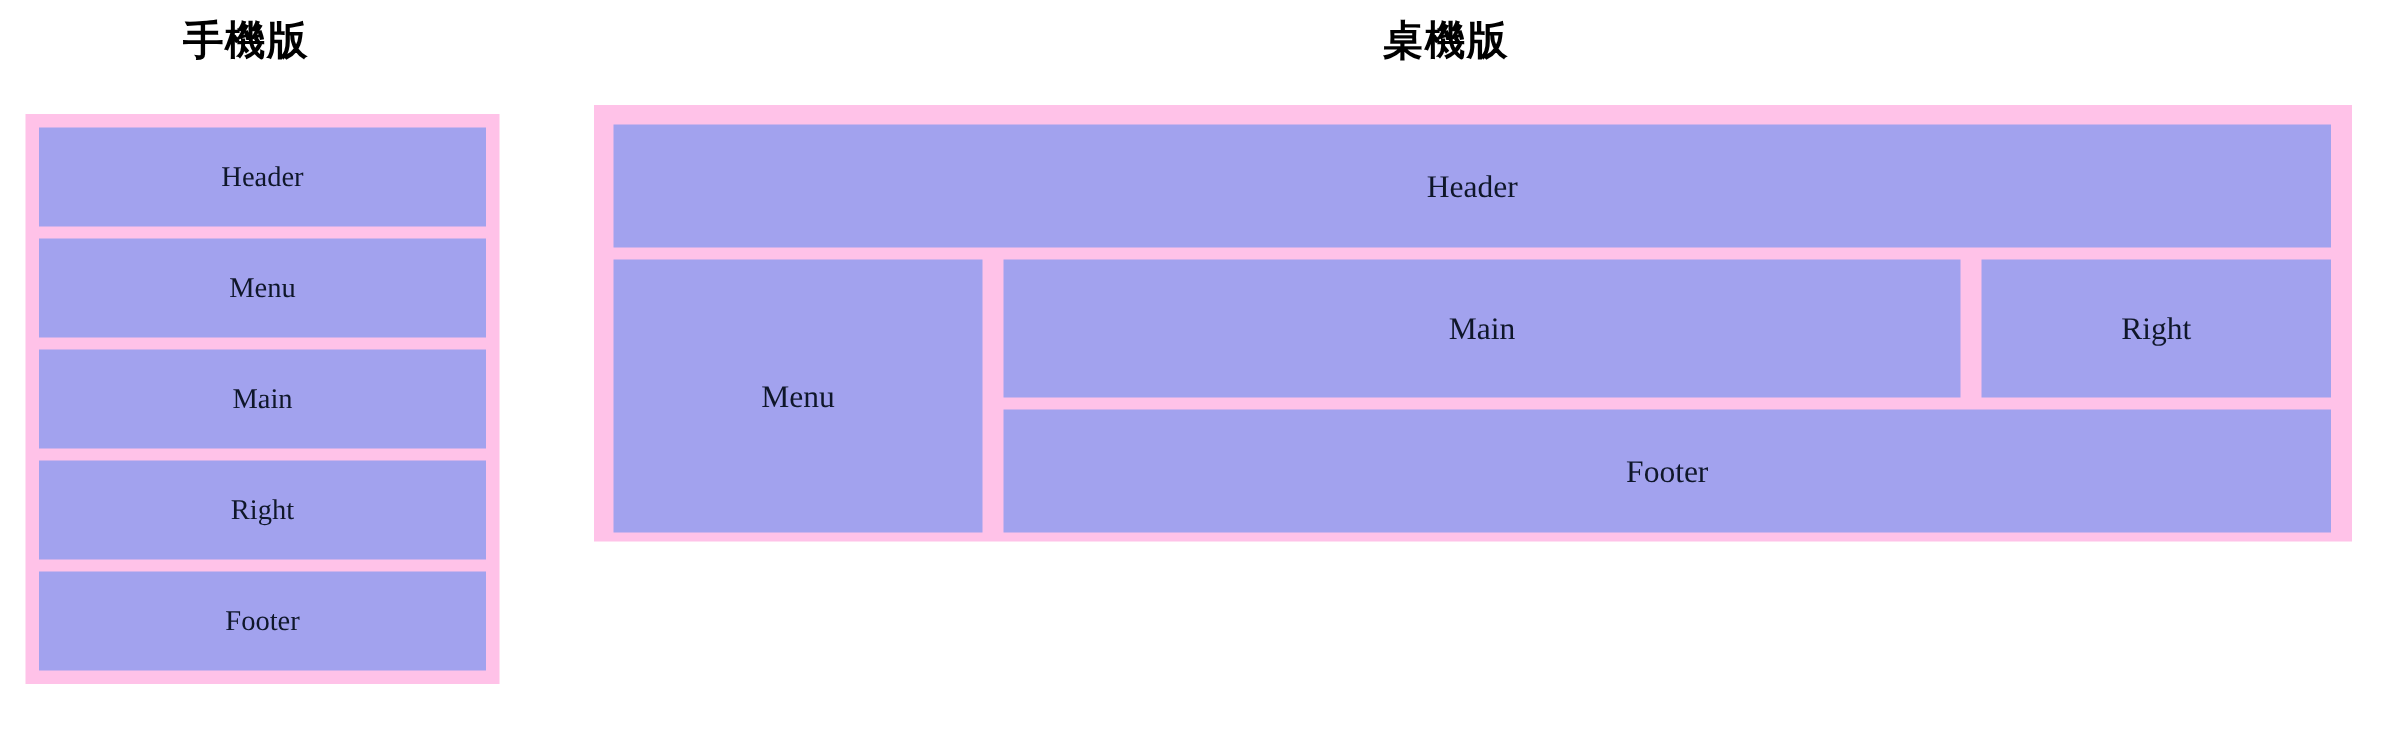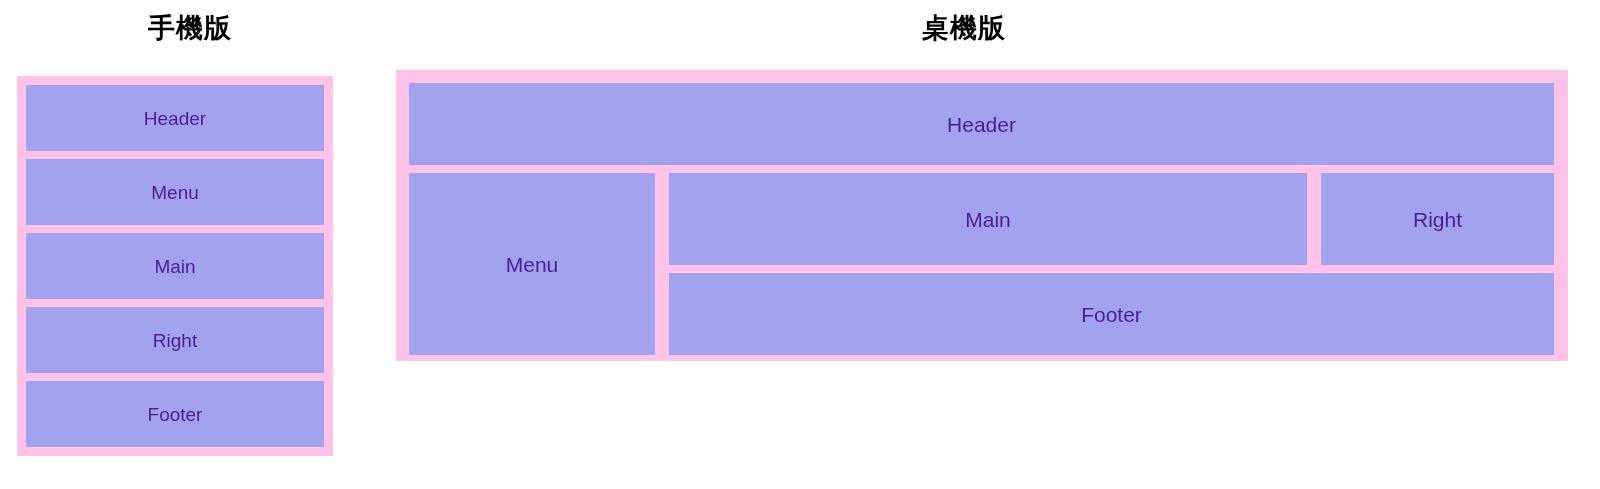--- a/index.html
+++ b/index.html
@@ -27,41 +27,40 @@
     font-weight: bold;
     font-size: 27px;
     color: #000000;
     letter-spacing: 1px;
     white-space: nowrap;
     line-height: 1;
   }
   .heading-mobile {
     left: 122px;
     top: 14px;
-    margin-left: 26px;
   }
   .heading-desktop {
     left: 922px;
     top: 14px;
     text-align: right;
   }
 
   
   .panel {
     background: #ffc2e8;
     box-sizing: border-box;
   }
   .cell {
     background: #a2a2ee;
     box-sizing: border-box;
     display: flex;
     align-items: center;
     justify-content: center;
-    color: #4c1d95;
-    font-family: Liberation Sans, sans-serif;
+    color: #0f172a;
+    font-family: Liberation Serif, serif;
     font-size: 19px;
     line-height: 1;
     text-align: right;
   }
 
   
   .mobile-wrap {
     position: absolute;
     left: 17px;
     top: 76px;

